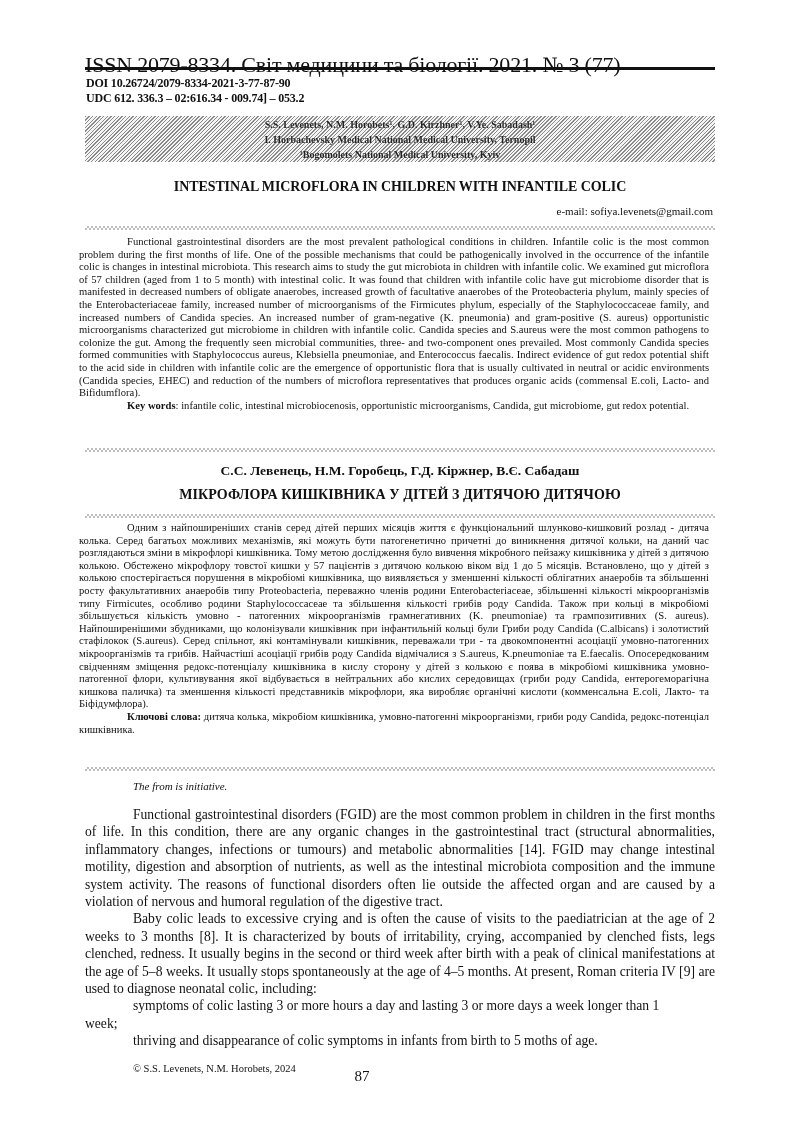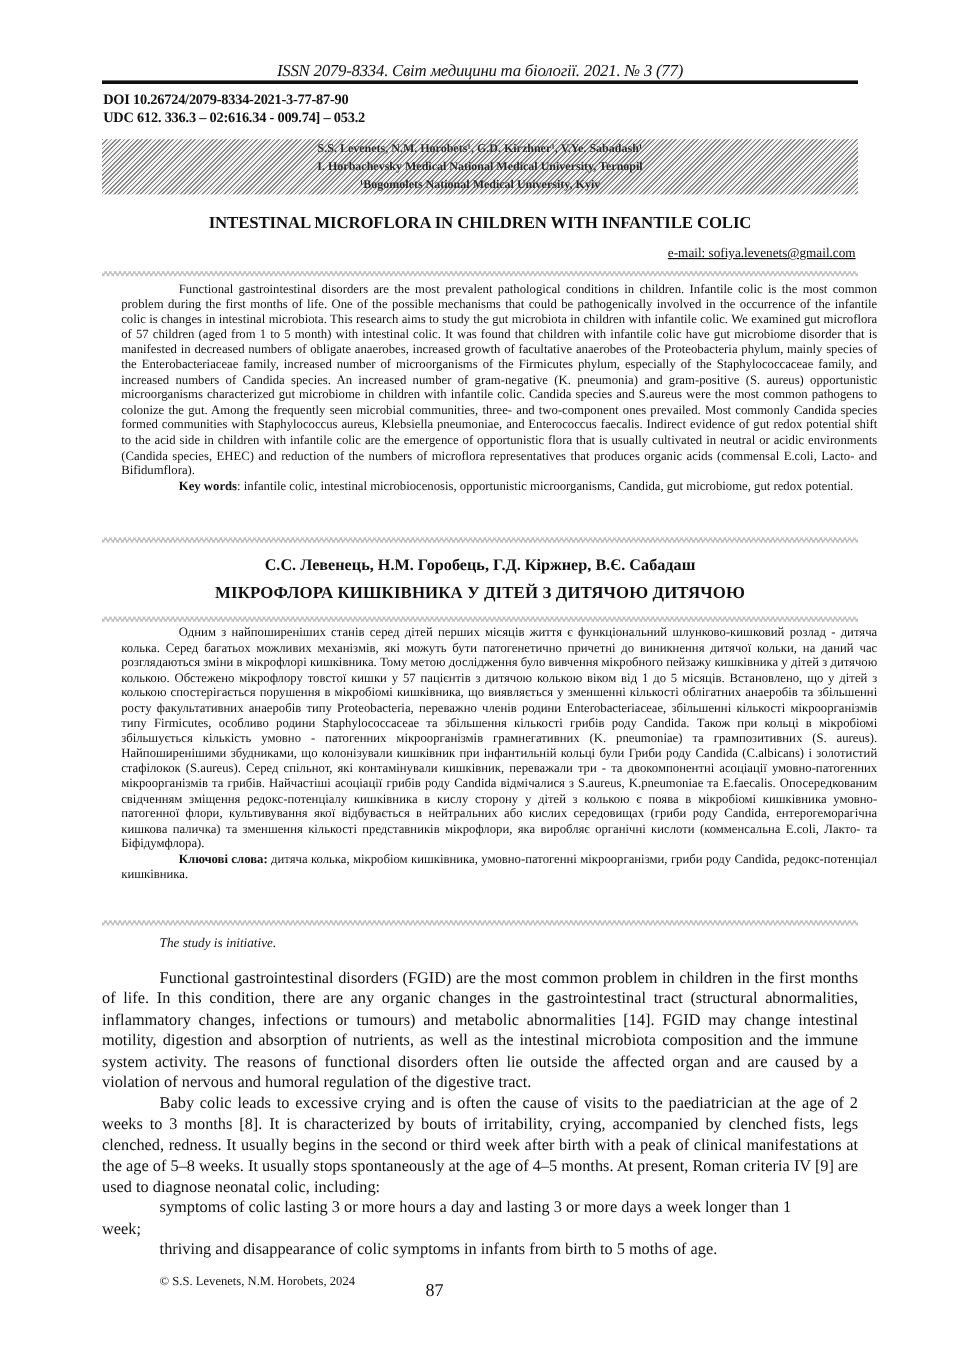--- a/index.html
+++ b/index.html
@@ -1,37 +1,37 @@
 <!DOCTYPE html>
 <html><head>
 <meta charset="utf-8">
 <style>
   html, body { margin: 0; padding: 0; background: #ffffff; }
   body { width: 800px; height: 1132px; position: relative; overflow: hidden; color: #111; font-family: "Liberation Serif", serif; }
 
-  .running-head { position: absolute; left: 85px; top: 52px; width: 630px; text-align: center; font-style: italic; font-size: 14px; letter-spacing: -0.2px; }
+  .running-head { position: absolute; left: 85px; top: 52px; width: 630px; text-align: left; font-size: 22px; letter-spacing: -0.2px; }
   .head-rule { position: absolute; left: 85px; top: 67px; width: 630px; height: 2.5px; background: #111; }
 
   .doi { position: absolute; left: 86px; top: 76px; font-weight: bold; font-size: 12px; line-height: 15px; letter-spacing: -0.2px; }
 
   .authors-box { position: absolute; left: 85px; top: 116px; width: 630px; height: 46px;
     background: repeating-linear-gradient(135deg, #8a8a8a 0px, #8a8a8a 1px, #f4f4f4 1px, #f4f4f4 2.6px);
     text-align: center; font-weight: bold; font-size: 10px; line-height: 15px; color: #222; padding-top: 1px; box-sizing: border-box; }
   .authors-box div { text-shadow: 0 0 1px #fff; }
 
   .title-en { position: absolute; left: 85px; top: 179px; width: 630px; text-align: center; font-weight: bold; font-size: 14px; letter-spacing: -0.1px; }
-  .email { position: absolute; left: 85px; top: 205px; width: 628px; text-align: right; font-size: 11px; text-decoration: underline; }
+  .email { position: absolute; left: 85px; top: 205px; width: 628px; text-align: right; font-size: 11px; }
 
   .zigzag { position: absolute; left: 85px; width: 630px; height: 6px;
     background:
       linear-gradient(135deg, transparent 45%, #bdbdbd 45%, #bdbdbd 55%, transparent 55%) 0 0 / 4px 6px,
       linear-gradient(45deg, transparent 45%, #bdbdbd 45%, #bdbdbd 55%, transparent 55%) 2px 0 / 4px 6px;
   }
 
-  .abstract { position: absolute; left: 101px; width: 630px; font-size: 10.6px; line-height: 12.6px; text-align: justify; }
+  .abstract { position: absolute; left: 79px; width: 630px; font-size: 10.6px; line-height: 12.6px; text-align: justify; }
   .abstract p { margin: 0; text-indent: 48px; }
   .abstract .kw-label { font-weight: bold; }
 
   .authors-ua { position: absolute; left: 85px; top: 463px; width: 630px; text-align: center; font-weight: bold; font-size: 13.5px; }
   .title-ua { position: absolute; left: 85px; top: 487px; width: 630px; text-align: center; font-weight: bold; font-size: 14px; letter-spacing: 0.1px; }
 
   .funding { position: absolute; left: 133px; top: 780px; font-style: italic; font-size: 11px; }
 
   .body { position: absolute; left: 85px; top: 806px; width: 630px; font-size: 13.6px; line-height: 17.4px; text-align: justify; }
   .body p { margin: 0; text-indent: 48px; }
@@ -75,21 +75,21 @@
 
 <div class="zigzag" style="top:513px;"></div>
 
 <div class="abstract" style="top:522px;">
   <p>Одним з найпоширеніших станів серед дітей перших місяців життя є функціональний шлунково-кишковий розлад - дитяча колька. Серед багатьох  можливих механізмів, які можуть бути патогенетично причетні до виникнення дитячої кольки, на даний час розглядаються зміни в мікрофлорі кишківника. Тому метою дослідження було вивчення мікробного пейзажу кишківника у дітей з дитячою колькою. Обстежено мікрофлору товстої кишки у 57 пацієнтів з дитячою колькою віком від 1 до 5 місяців. Встановлено, що у дітей з колькою спостерігається порушення в мікробіомі кишківника, що виявляється у зменшенні кількості облігатних анаеробів та збільшенні росту факультативних анаеробів типу Proteobacteria, переважно членів родини Enterobacteriaceae, збільшенні кількості мікроорганізмів типу Firmicutes, особливо родини Staphylococcaceae та збільшення кількості грибів роду Candida. Також при кольці в мікробіомі збільшується кількість умовно - патогенних мікроорганізмів грамнегативних (K. pneumoniae) та грампозитивних (S. aureus). Найпоширенішими збудниками, що колонізували кишківник при інфантильній кольці були Гриби роду Candida (C.albicans) і золотистий стафілокок (S.aureus). Серед спільнот, які контамінували кишківник, переважали три - та двокомпонентні асоціації умовно-патогенних мікроорганізмів та грибів. Найчастіші асоціації грибів роду Candida відмічалися з S.aureus, K.pneumoniae та E.faecalis. Опосередкованим свідченням зміщення редокс-потенціалу кишківника в кислу сторону у дітей з колькою є поява в мікробіомі кишківника умовно-патогенної флори, культивування якої відбувається в нейтральних або кислих середовищах (гриби роду Candida, ентерогеморагічна кишкова паличка) та зменшення кількості представників мікрофлори, яка виробляє органічні кислоти (комменсальна E.coli, Лакто- та Біфідумфлора).</p>
   <p><span class="kw-label">Ключові слова:</span><span> дитяча колька, мікробіом кишківника, умовно-патогенні мікроорганізми, гриби роду Candida, редокс-потенціал кишківника.</span></p>
 </div>
 
 <div class="zigzag" style="top:766px;"></div>
 
-<div class="funding">The study is initiative.</div>
+<div class="funding">The from is initiative.</div>
 
 <div class="body">
   <p>Functional gastrointestinal disorders (FGID) are the most common problem in children in the first months of life. In this condition, there are any organic changes in the gastrointestinal tract (structural abnormalities, inflammatory changes, infections or tumours) and metabolic abnormalities [14]. FGID may change intestinal motility, digestion and absorption of nutrients, as well as the intestinal microbiota composition and the immune system activity. The reasons of functional disorders often lie outside the affected organ and are caused by a violation of nervous and humoral regulation of the digestive tract.</p>
   <p>Baby colic leads to excessive crying and is often the cause of visits to the paediatrician at the age of 2 weeks to 3 months [8]. It is characterized by bouts of irritability, crying, accompanied by clenched fists, legs clenched, redness. It usually begins in the second or third week after birth with a peak of clinical manifestations at the age of 5–8 weeks. It usually stops spontaneously at the age of 4–5 months. At present, Roman criteria IV [9] are used to diagnose neonatal colic, including:</p>
   <p class="crit">symptoms of colic lasting 3 or more hours a day and lasting 3 or more days a week longer than 1</p>
   <p class="week">week;</p>
   <p class="crit">thriving and disappearance of colic symptoms in infants from birth to 5 moths of age.</p>
 </div>
 
 <div class="copyright">©  S.S. Levenets, N.M. Horobets, 2024</div>

